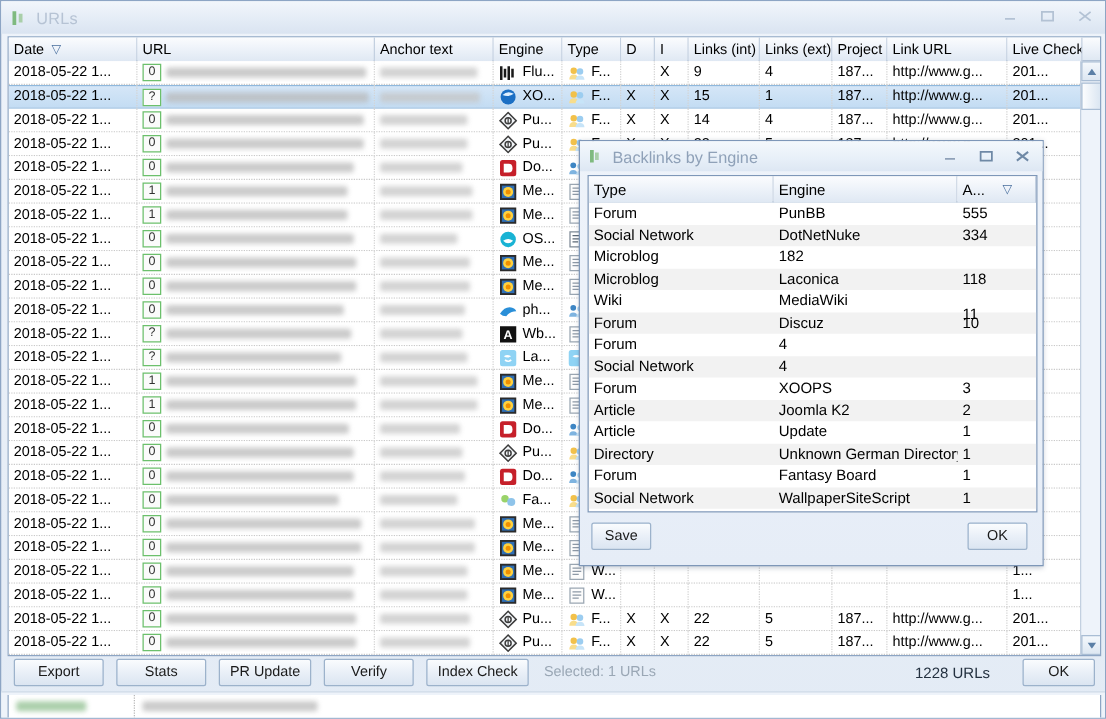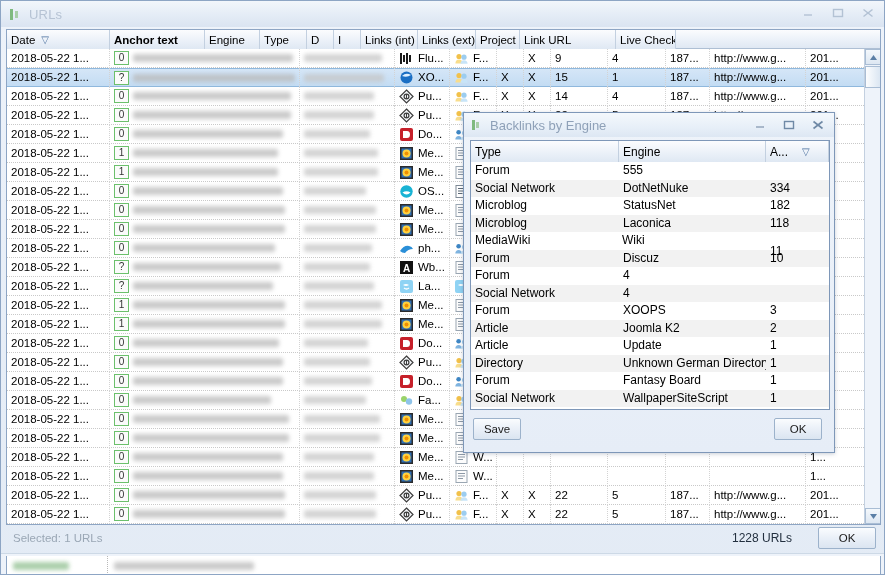--- a/index.html
+++ b/index.html
@@ -243,21 +243,24 @@
       </div>
     </div>
   </div>
 
   <div id="grid-wrap">
     <div id="grid-header">
         <div class="hcell" style="width: 103px; flex: 0 0 103px;">
           <span>Date</span>
           <span class="sortglyph">▽</span>
         </div>
-        <div class="hcell" style="width: 95px; flex: 0 0 95px; font-weight: bold;">
+        <div class="hcell" style="width: 190px; flex: 0 0 190px;">
+          <span>URL</span>
+        </div>
+        <div class="hcell" style="width: 95px; flex: 0 0 95px;">
           <span>Anchor text</span>
         </div>
         <div class="hcell" style="width: 55px; flex: 0 0 55px;">
           <span>Engine</span>
         </div>
         <div class="hcell" style="width: 47px; flex: 0 0 47px;">
           <span>Type</span>
         </div>
         <div class="hcell" style="width: 27px; flex: 0 0 27px;">
           <span>D</span>
@@ -1302,40 +1305,40 @@
             <span>Engine</span>
           </div>
           <div class="hcell" style="flex: 0 0 63px;">
             <span>A...</span>
             <span class="sortglyph" style="margin-left: 14px;">▽</span>
           </div>
         </div>
       <div id="dlg-tbody">
           <div class="dlg-row">
             <div class="dlg-cell" style="flex: 0 0 148px;">Forum</div>
+            <div class="dlg-cell" style="flex: 0 0 147px;">PunBB</div>
             <div class="dlg-cell" style="flex: 0 0 63px;">555</div>
           </div>
           <div class="dlg-row z">
             <div class="dlg-cell" style="flex: 0 0 148px;">Social Network</div>
             <div class="dlg-cell" style="flex: 0 0 147px;">DotNetNuke</div>
             <div class="dlg-cell" style="flex: 0 0 63px;">334</div>
           </div>
           <div class="dlg-row">
             <div class="dlg-cell" style="flex: 0 0 148px;">Microblog</div>
-            <div class="dlg-cell" style="flex: 0 0 147px;">StatusNet</div>
             <div class="dlg-cell" style="flex: 0 0 63px;">182</div>
           </div>
           <div class="dlg-row z">
             <div class="dlg-cell" style="flex: 0 0 148px;">Microblog</div>
             <div class="dlg-cell" style="flex: 0 0 147px;">Laconica</div>
             <div class="dlg-cell" style="flex: 0 0 63px;">118</div>
           </div>
           <div class="dlg-row">
+            <div class="dlg-cell" style="flex: 0 0 148px;">Wiki</div>
             <div class="dlg-cell" style="flex: 0 0 147px;">MediaWiki</div>
-            <div class="dlg-cell" style="flex: 0 0 148px;">Wiki</div>
             <div class="dlg-cell" style="flex: 0 0 63px; margin-top: 21px;">11</div>
           </div>
           <div class="dlg-row z">
             <div class="dlg-cell" style="flex: 0 0 148px;">Forum</div>
             <div class="dlg-cell" style="flex: 0 0 147px;">Discuz</div>
             <div class="dlg-cell" style="flex: 0 0 63px;">10</div>
           </div>
           <div class="dlg-row">
             <div class="dlg-cell" style="flex: 0 0 148px;">Forum</div>
             <div class="dlg-cell" style="flex: 0 0 63px;">4</div>
@@ -1382,20 +1385,27 @@
         </div>
     </div>
 
     <div id="dlg-footer">
       <div class="btn" id="dlg-save">Save</div>
       <div class="btn" id="dlg-ok">OK</div>
     </div>
   </div>
 
   <div id="footer">
+    <div id="footer-buttons" style="display:flex;align-items:center;">
+        <div class="btn">Export</div>
+        <div class="btn">Stats</div>
+        <div class="btn">PR Update</div>
+        <div class="btn">Verify</div>
+        <div class="btn">Index Check</div>
+      </div>
     <div id="selected-label">Selected: 1 URLs</div>
     <div id="urls-count">1228 URLs</div>
     <div class="btn" id="ok-main">OK</div>
   </div>
 
   <div id="bottom-strip">
     <div id="peek">
       <div style="width:100px;padding-left:6px;"><span class="blur" style="width:56px;background:#8fbf8f;"></span></div>
       <div style="border-left:1px dotted #b9b9b9;height:19px;"></div>
       <div style="padding-left:6px;"><span class="blur" style="width:140px;"></span></div>

